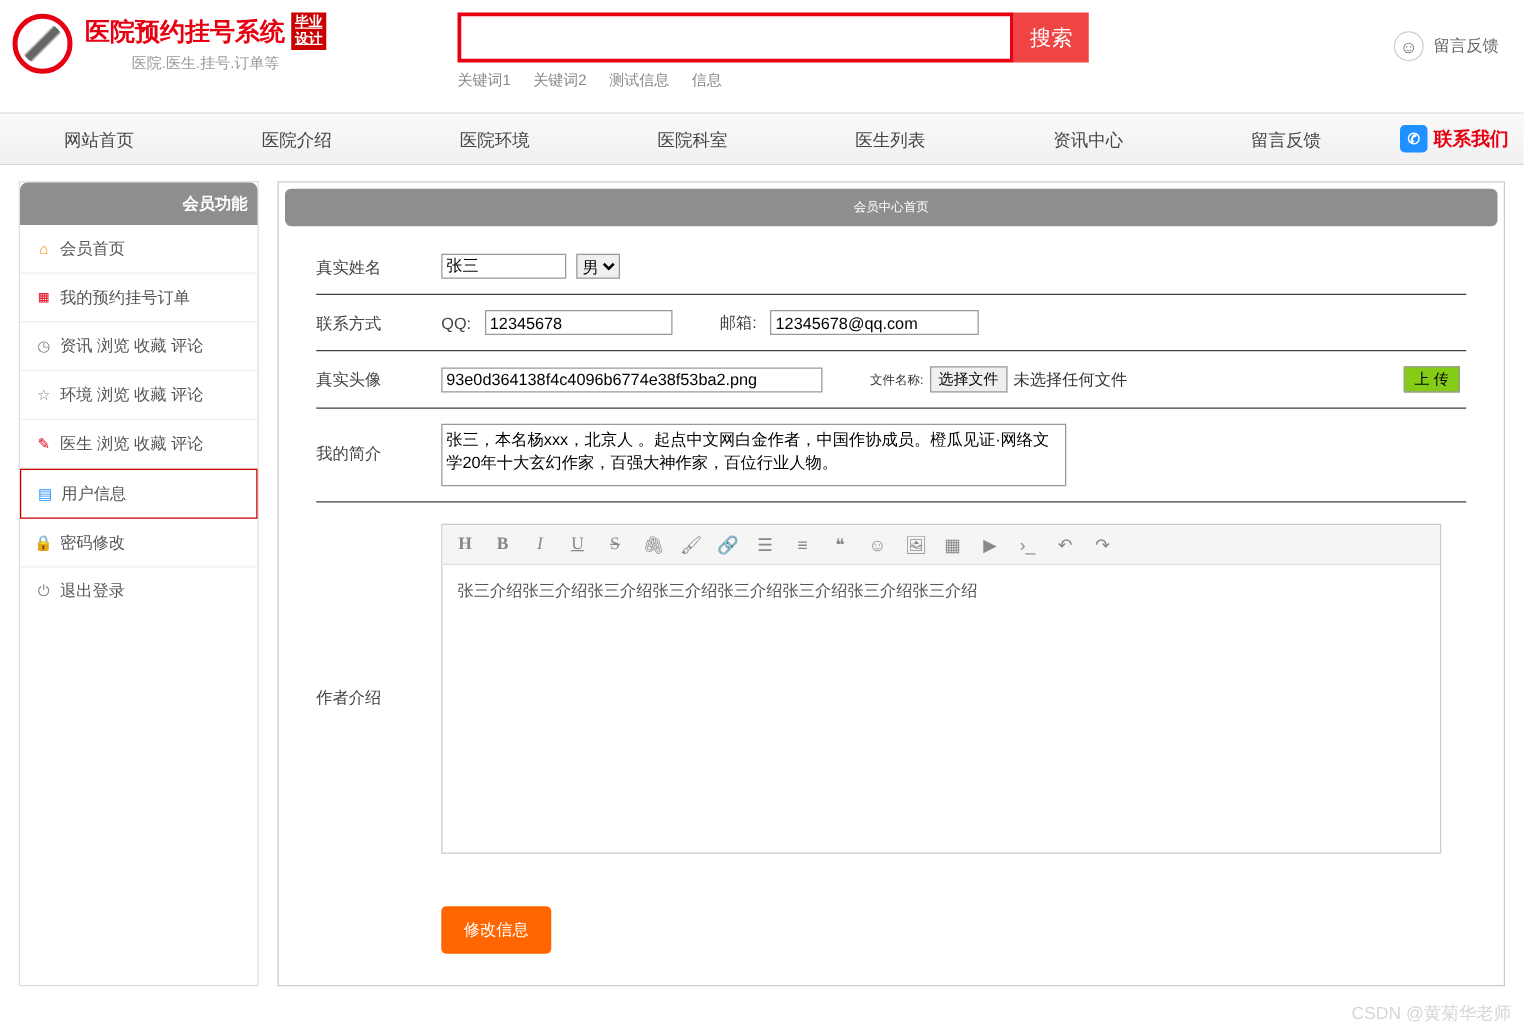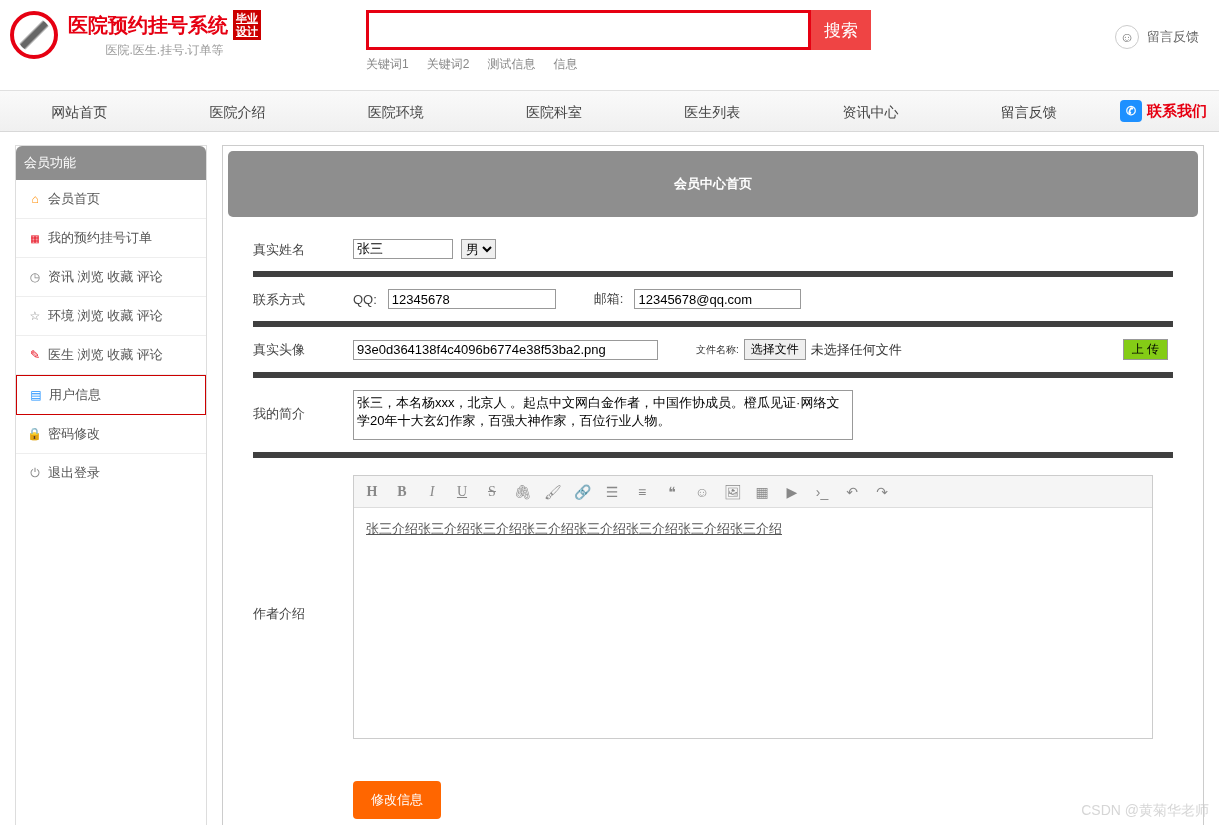--- a/index.html
+++ b/index.html
@@ -21,62 +21,62 @@
     .feedback { position: absolute; right: 20px; top: 25px; display: flex; align-items: center; gap: 8px; color: #666; font-size: 13px; cursor: pointer; }
     .feedback-icon { width: 24px; height: 24px; border: 1px solid #ccc; border-radius: 50%; display: flex; align-items: center; justify-content: center; font-size: 14px; }
     
     .nav { display: flex; background: linear-gradient(#fafafa, #f0f0f0); border-top: 1px solid #e0e0e0; border-bottom: 1px solid #d8d8d8; height: 42px; margin-top: 12px; }
     .nav-item { flex: 1; text-align: center; line-height: 42px; color: #444; font-size: 14px; cursor: pointer; }
     .nav-contact { display: flex; align-items: center; gap: 5px; padding: 0 12px; color: #e60012; font-weight: bold; font-size: 15px; }
     .nav-contact-icon { width: 22px; height: 22px; background: #1e90ff; border-radius: 4px; display: flex; align-items: center; justify-content: center; color: #fff; font-size: 12px; }
     
     .main { display: flex; gap: 15px; padding: 13px 15px; }
     .sidebar { width: 192px; border: 1px solid #ddd; }
-    .sidebar-header { background: #8e8e8e; color: #fff; text-align: left; padding: 8px; font-size: 13px; font-weight: normal; border-radius: 6px 6px 0 0; }
+    .sidebar-header { background: #8e8e8e; color: #fff; text-align: right; padding: 8px; font-size: 13px; font-weight: bold; border-radius: 6px 6px 0 0; }
     .sidebar-item { padding: 10px 12px; border-bottom: 1px solid #eee; cursor: pointer; display: flex; align-items: center; gap: 6px; font-size: 13px; color: #555; }
     .sidebar-item.active { border: 1.5px solid #cc0000; }
     .side-icon { width: 14px; height: 14px; display: inline-flex; align-items: center; justify-content: center; font-size: 12px; flex-shrink: 0; }
     .icon-home { color: #ff8c00; }
     .icon-grid { color: #e60012; font-size: 10px; }
     .icon-clock { color: #888; }
     .icon-star { color: #888; }
     .icon-edit { color: #e60012; }
     .icon-doc { color: #1e90ff; }
     .icon-lock { color: #ff8c00; }
     .icon-power { color: #888; }
     
     .content { flex: 1; border: 1px solid #ccc; padding-bottom: 20px; }
-    .content-header { background: #8e8e8e; color: #fff; text-align: center; padding: 24px; font-size: 13px; font-weight: bold; margin: 5px; border-radius: 5px; }
+    .content-header { background: #8e8e8e; color: #fff; text-align: center; padding: 8px; font-size: 10px; font-weight: normal; margin: 5px; border-radius: 5px; }
     .form-area { padding: 5px 30px; }
-    .form-row { display: flex; align-items: flex-start; padding: 12px 0; border-bottom: 6px solid #404040; }
+    .form-row { display: flex; align-items: flex-start; padding: 12px 0; border-bottom: 1px solid #404040; }
     .form-label { width: 100px; color: #444; padding-top: 2px; }
     .form-value { flex: 1; display: flex; align-items: center; gap: 8px; flex-wrap: wrap; }
     .text-input { border: 1px solid #999; padding: 1px 3px; font-size: 13px; height: 20px; }
     .select-input { border: 1px solid #999; height: 20px; font-size: 13px; }
     .wide-input { width: 305px; }
-    .qq-input { width: 168px; }
+    .qq-input { width: 150px; }
     .email-input { width: 167px; }
     .sub-label { color: #444; margin-right: 3px; }
     .sub-label2 { margin-left: 30px; }
     .file-section { display: flex; align-items: center; gap: 5px; margin-left: 30px; }
     .file-label { color: #333; font-size: 10px; }
     .file-btn { border: 1px solid #999; background: #efefef; padding: 1px 6px; font-size: 12px; cursor: pointer; }
     .upload-btn { border: 1px solid #999; background: #84cc16; padding: 1px 8px; font-size: 12px; cursor: pointer; margin-left: auto; margin-right: 5px; }
     .textarea { border: 1px solid #999; width: 500px; height: 50px; padding: 3px; font-size: 13px; font-family: inherit; resize: none; line-height: 1.4; }
     
     .editor-section { margin-top: 5px; }
     .editor-container { border: 1px solid #ccc; width: 800px; }
     .editor-toolbar { background: #f5f5f5; border-bottom: 1px solid #ddd; padding: 6px 10px; display: flex; gap: 14px; color: #888; align-items: center; height: 32px; }
     .tb-icon { cursor: pointer; font-size: 14px; width: 16px; text-align: center; }
     .tb-h { font-weight: bold; font-family: serif; }
     .tb-b { font-weight: bold; font-family: serif; }
     .tb-i { font-style: italic; font-family: serif; }
     .tb-u { text-decoration: underline; font-family: serif; }
     .tb-s { text-decoration: line-through; font-family: serif; }
-    .editor-body { min-height: 230px; padding: 12px; font-size: 13px; color: #555; overflow-y: auto; text-decoration: underline; }
+    .editor-body { min-height: 230px; padding: 12px; font-size: 13px; color: #555; overflow-y: auto; }
     
     .submit-btn { background: #ff6600; color: #fff; border: none; padding: 10px 18px; border-radius: 4px; cursor: pointer; font-size: 13px; margin-top: 30px; margin-left: 100px; }
     
     .watermark { position: fixed; bottom: 5px; right: 10px; color: #ccc; font-size: 14px; opacity: 0.8; }
   </style>
 </head>
 <body>
 
 <div class="header">
   <div class="logo-area">

